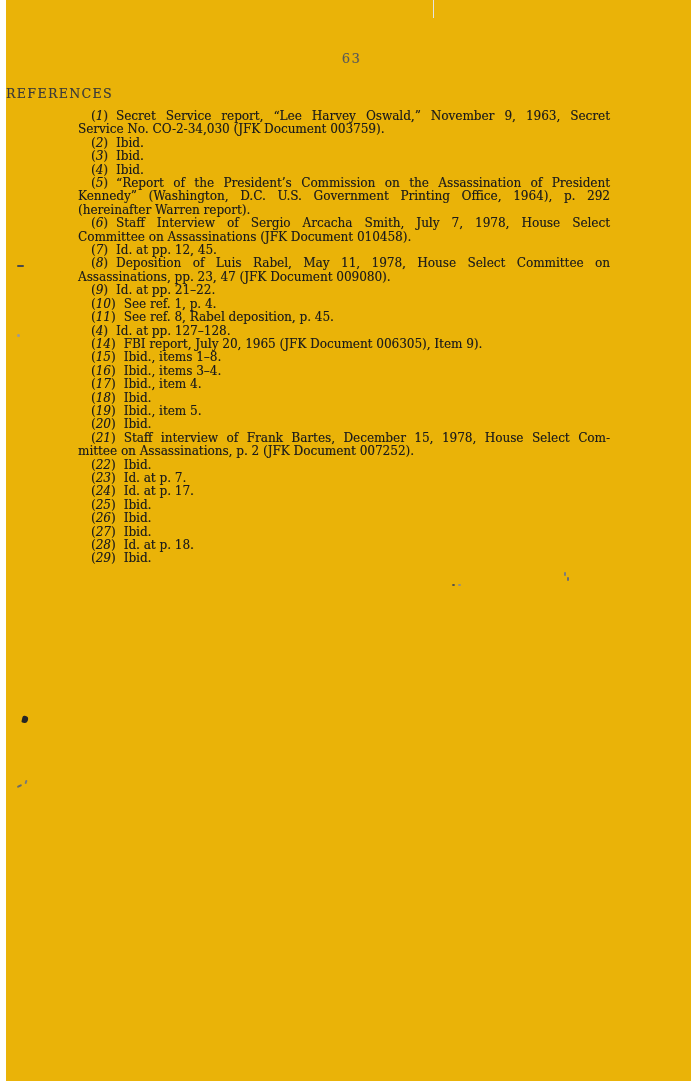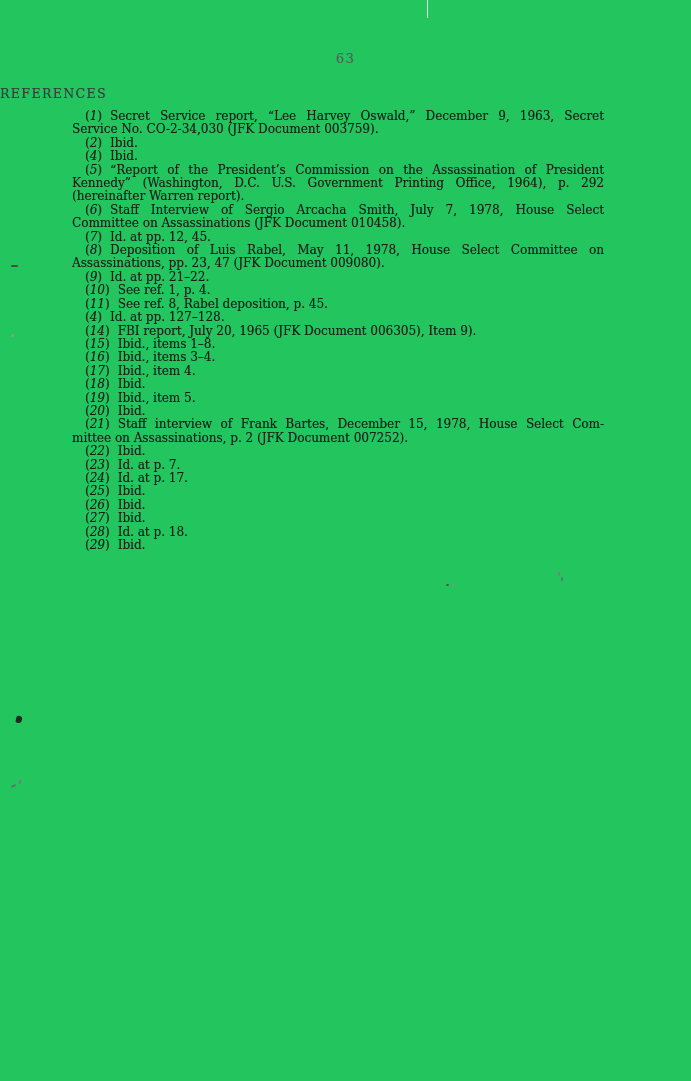--- a/index.html
+++ b/index.html
@@ -5,22 +5,23 @@
   html, body { margin: 0; padding: 0; }
   body {
     width: 691px; height: 1081px;
     background: #ffffff;
     font-family: "DejaVu Serif", "Liberation Serif", serif;
     position: relative;
     overflow: hidden;
   }
   .page {
     position: absolute; inset: 0;
-    background: #22c55e;
+    background: #eab308;
     color: #1c1c1c;
+    margin-left: 6px;
   }
   .page-number {
     position: absolute; top: 51px; left: 0; width: 691px;
     text-align: center;
     font-size: 13px; letter-spacing: 1.5px;
     color: #5a5a5a;
     text-shadow: 0.4px 0.4px 0 rgba(90,90,90,0.35);
   }
   .doc-title {
     position: absolute; top: 86px; left: 0; width: 691px;
@@ -57,25 +58,28 @@
 <div class="page">
 
   <span class="artifact a-vline"></span>
 
   <div class="page-number">63</div>
 
   <div class="doc-title">REFERENCES</div>
 
   <div class="refs">
       <div class="ref">
-        <div class="line first just"><span class="num">(<i>1</i>)</span><span class="gap"></span><span>Secret Service report, “Lee Harvey Oswald,” December 9, 1963, Secret</span></div>
+        <div class="line first just"><span class="num">(<i>1</i>)</span><span class="gap"></span><span>Secret Service report, “Lee Harvey Oswald,” November 9, 1963, Secret</span></div>
         <div class="line">Service No. CO-2-34,030 (JFK Document 003759).</div>
       </div>
       <div class="ref">
         <div class="line first"><span class="num">(<i>2</i>)</span><span class="gap"></span><span>Ibid.</span></div>
+      </div>
+      <div class="ref">
+        <div class="line first"><span class="num">(<i>3</i>)</span><span class="gap"></span><span>Ibid.</span></div>
       </div>
       <div class="ref">
         <div class="line first"><span class="num">(<i>4</i>)</span><span class="gap"></span><span>Ibid.</span></div>
       </div>
       <div class="ref">
         <div class="line first just"><span class="num">(<i>5</i>)</span><span class="gap"></span><span>“Report of the President’s Commission on the Assassination of President</span></div>
         <div class="line just">Kennedy” (Washington, D.C. U.S. Government Printing Office, 1964), p. 292</div>
         <div class="line">(hereinafter Warren report).</div>
       </div>
       <div class="ref">

